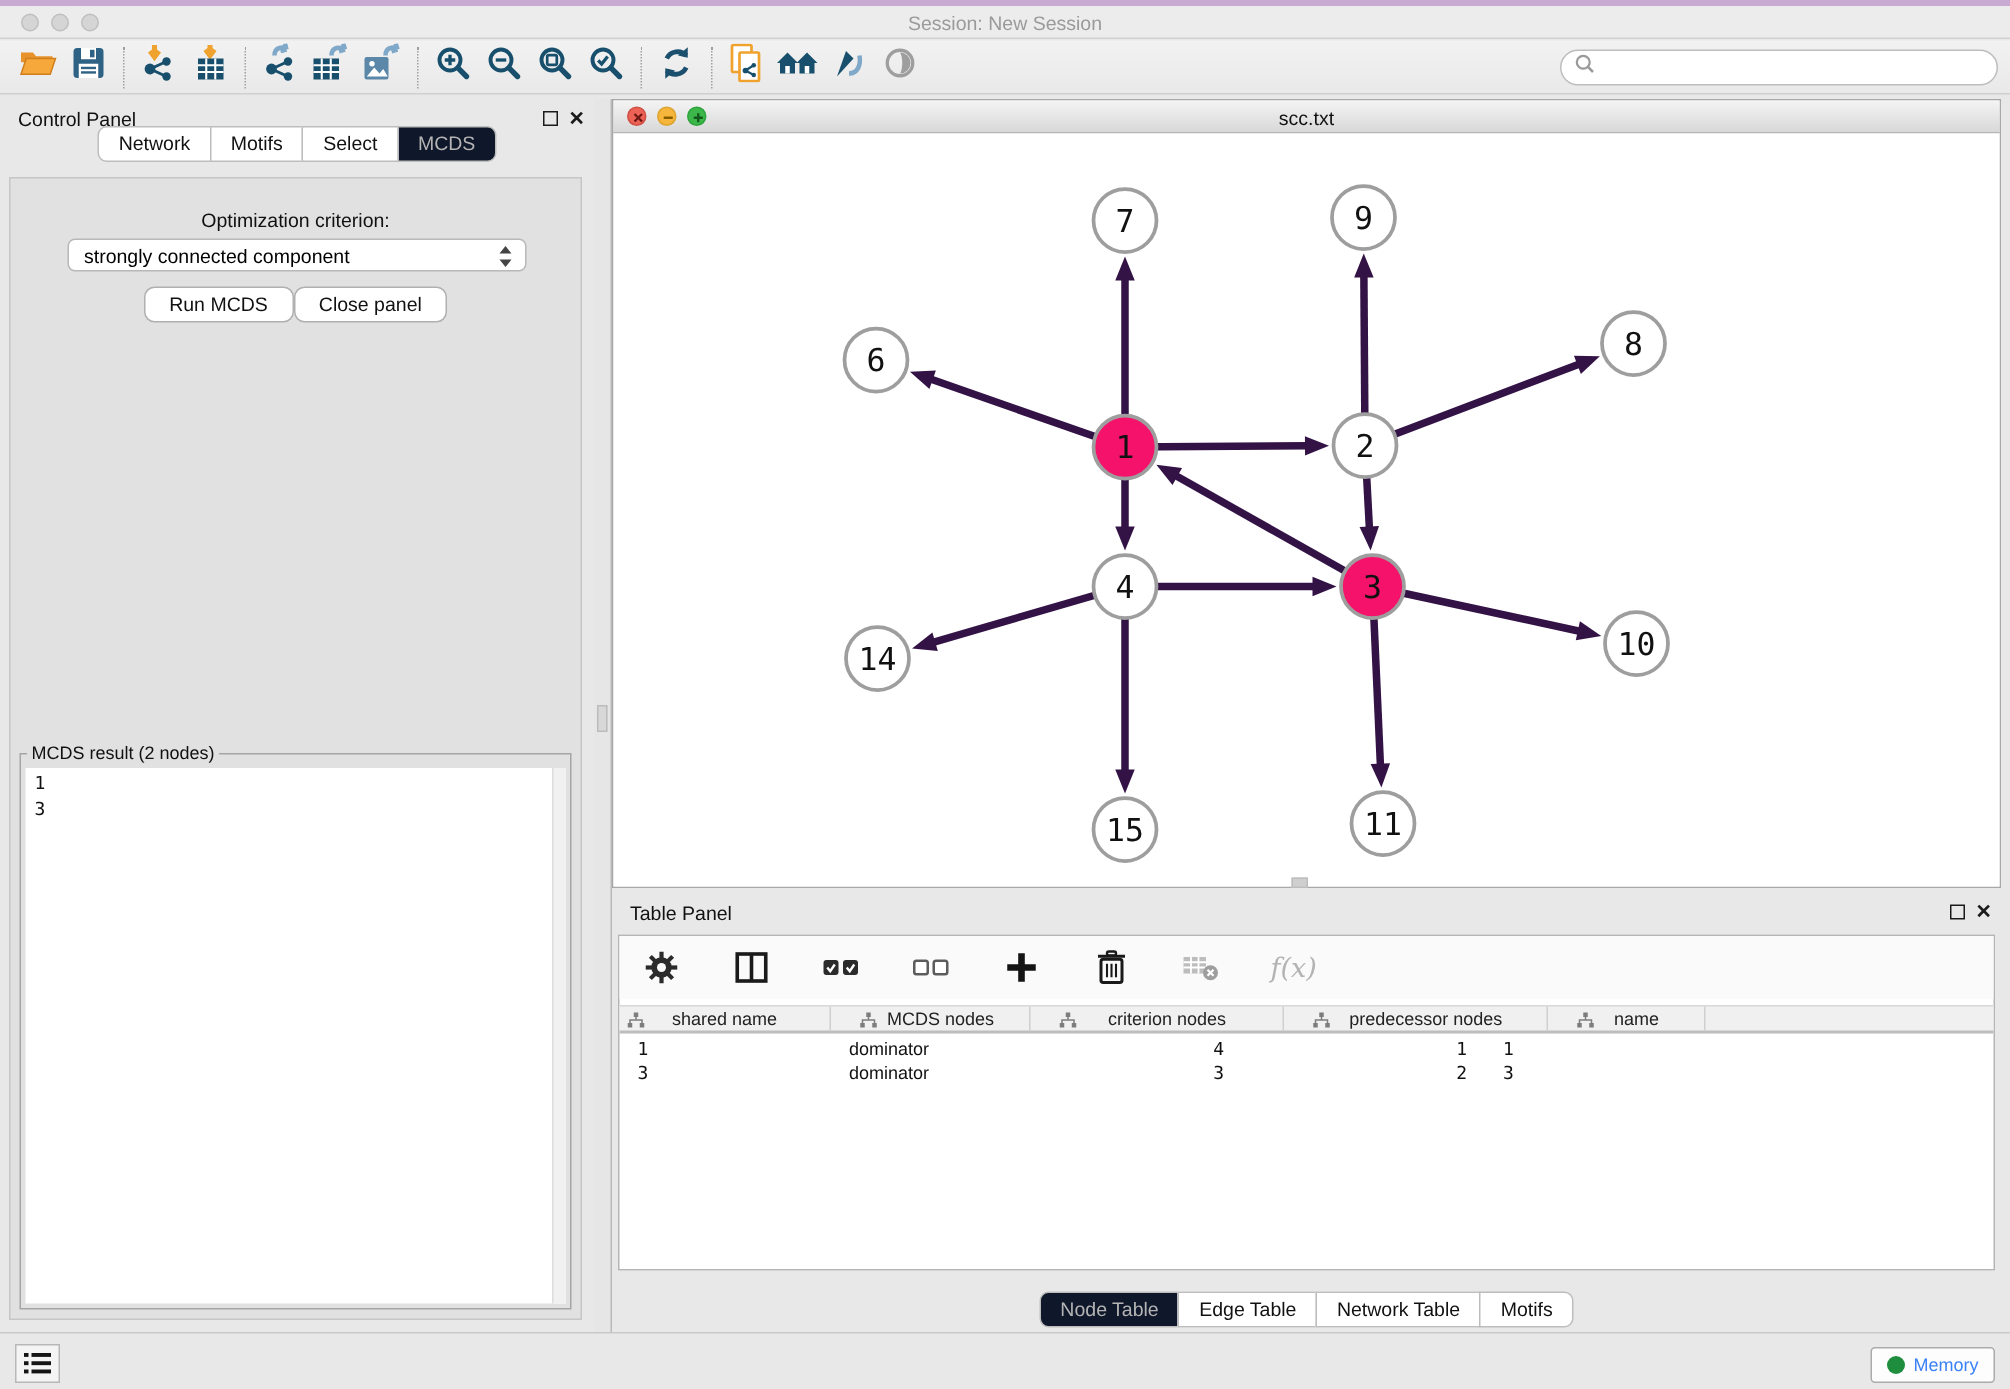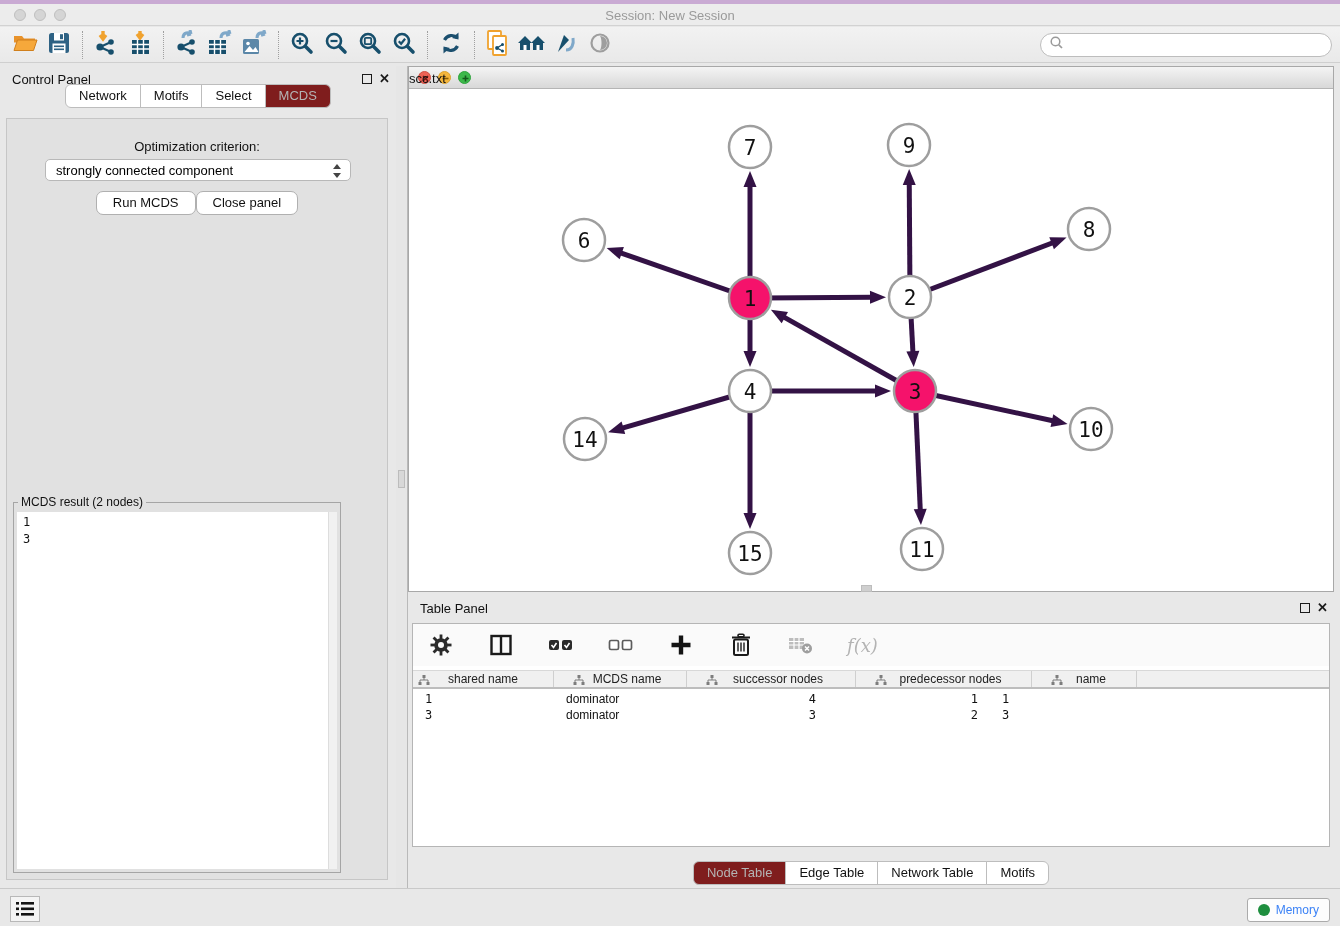--- a/index.html
+++ b/index.html
@@ -24,43 +24,43 @@
   .control-panel { position:absolute; left:0; top:66px; width:396px; height:822px; background:#e8e8e8; }
   .panel-head { position:absolute; left:0; top:0; width:100%; height:26px; }
   .panel-title { position:absolute; left:12px; top:6px; font-size:13px; color:#111; }
   .float-btn { position:absolute; top:8px; width:10px; height:10px; border:1.5px solid #1a1a1a; background:transparent; }
   .close-x { position:absolute; top:5px; font-size:13px; font-weight:bold; color:#1a1a1a; line-height:15px; }
   .jtabs { display:flex; justify-content:center; }
   .cp-tabs { position:absolute; left:0; top:18px; width:100%; }
   .jtab { background:#fff; border:1px solid #bdbdbd; padding:3px 13px 4px 13px; font-size:13px; color:#111; margin-left:-1px; position:relative; cursor:default; }
   .jtab:first-child { border-radius:6px 0 0 6px; margin-left:0; }
   .jtab:last-child { border-radius:0 6px 6px 0; }
-  .jtab.active { background:#7f1d1d; color:#b4b4b4; }
+  .jtab.active { background:#0f172a; color:#b4b4b4; }
   .cp-body { position:absolute; left:6px; top:52px; width:382px; height:762px; background:#e1e1e1; border:1px solid #c6c6c6; }
   .opt-label { position:absolute; top:20px; width:100%; text-align:center; font-size:13px; color:#111; }
   .criterion-select { position:absolute; left:38px; top:40px; width:306px; height:22px; background:#fff; border:1px solid #b8b8b8; border-radius:5px; font-size:13px; display:flex; align-items:center; padding-left:10px; }
   .stepper { position:absolute; right:7px; top:3px; width:10px; height:16px; }
   .stepper .up, .stepper .dn { position:absolute; left:0; width:0; height:0; border-left:4.5px solid transparent; border-right:4.5px solid transparent; }
   .stepper .up { top:1px; border-bottom:5px solid #444; }
   .stepper .dn { bottom:1px; border-top:5px solid #444; }
   .cp-buttons { position:absolute; left:0; top:72px; width:100%; display:flex; justify-content:center; }
   .jbutton { background:#fff; border:1px solid #b0b0b0; border-radius:7px; font-size:13px; color:#111; padding:3px 16px 4px 16px; font-family:"Liberation Sans",sans-serif; }
-  .result-fieldset { position:absolute; left:6px; top:376px; width:328px; height:378px; border:1px solid #a5a5a5; }
+  .result-fieldset { position:absolute; left:6px; top:376px; width:368px; height:378px; border:1px solid #a5a5a5; }
   .result-fieldset legend { font-size:12px; color:#111; margin-left:4px; padding:0 3px; }
   .result-box { position:absolute; left:3px; top:3px; right:3px; bottom:3px; background:#fff; }
   .result-text { position:absolute; left:6px; top:2px; font-family:"DejaVu Sans Mono",monospace; font-size:12px; color:#111; white-space:pre; line-height:17px; }
   .result-scroll { position:absolute; right:0; top:0; width:9px; height:100%; background:#f1f1f1; border-left:1px solid #ddd; }
 
   .v-divider { position:absolute; left:396px; top:66px; width:12px; height:822px; background:#e6e6e6; border-right:1px solid #b9b9b9; }
   .v-grip { position:absolute; left:2px; top:404px; width:7px; height:18px; background:#d8d8d8; border:1px solid #bcbcbc; }
 
   
   .net-window { position:absolute; left:408px; top:66px; width:926px; height:526px; border:1px solid #a8a8a8; background:#fff; }
   .net-titlebar { position:absolute; left:0; top:0; width:100%; height:22px; background:linear-gradient(#f4f4f4,#d8d8d8); border-bottom:1px solid #b5b5b5; }
-  .net-title { position:absolute; top:4px; width:100%; font-size:13px; color:#111; }
+  .net-title { position:absolute; top:4px; width:100%; text-align:center; font-size:13px; color:#111; }
   .tl2 { position:absolute; top:4px; width:13px; height:13px; border-radius:50%; }
   .tl2 svg { position:absolute; left:0; top:0; }
   .net-canvas { position:absolute; left:0; top:22px; width:924px; height:502px; background:#fff; }
   .net-grip { position:absolute; left:452px; top:496px; width:11px; height:7px; background:#cfcfcf; border:1px solid #bdbdbd; }
 
   
   .table-panel { position:absolute; left:408px; top:595px; width:926px; height:293px; }
   .tp-box { position:absolute; left:4px; top:28px; width:918px; height:224px; background:#fff; border:1px solid #b5b5b5; }
   .tp-toolbar { position:absolute; left:0; top:0; width:100%; height:42px; background:#fafafa; display:flex; align-items:center; padding-left:14px; gap:32px; }
   .tp-tool { width:28px; height:28px; display:flex; align-items:center; justify-content:center; }
@@ -466,32 +466,32 @@
           </div>
           <div class="gh-cell" style="width: 119px;">
             <svg class="hicon" width="12" height="12" viewBox="0 0 12 12">
               <g fill="#7d7d7d">
                 <rect x="4.5" y="1" width="3" height="3"></rect>
                 <rect x="0.5" y="8" width="3" height="3"></rect>
                 <rect x="8.5" y="8" width="3" height="3"></rect>
               </g>
               <path d="M6 4 v2 M2 8 v-2 h8 v2" stroke="#7d7d7d" fill="none"></path>
             </svg>
-            <span>MCDS name</span>
+            <span>MCDS nodes</span>
           </div>
           <div class="gh-cell" style="width: 155px;">
             <svg class="hicon" width="12" height="12" viewBox="0 0 12 12">
               <g fill="#7d7d7d">
                 <rect x="4.5" y="1" width="3" height="3"></rect>
                 <rect x="0.5" y="8" width="3" height="3"></rect>
                 <rect x="8.5" y="8" width="3" height="3"></rect>
               </g>
               <path d="M6 4 v2 M2 8 v-2 h8 v2" stroke="#7d7d7d" fill="none"></path>
             </svg>
-            <span>successor nodes</span>
+            <span>criterion nodes</span>
           </div>
           <div class="gh-cell" style="width: 162px;">
             <svg class="hicon" width="12" height="12" viewBox="0 0 12 12">
               <g fill="#7d7d7d">
                 <rect x="4.5" y="1" width="3" height="3"></rect>
                 <rect x="0.5" y="8" width="3" height="3"></rect>
                 <rect x="8.5" y="8" width="3" height="3"></rect>
               </g>
               <path d="M6 4 v2 M2 8 v-2 h8 v2" stroke="#7d7d7d" fill="none"></path>
             </svg>

